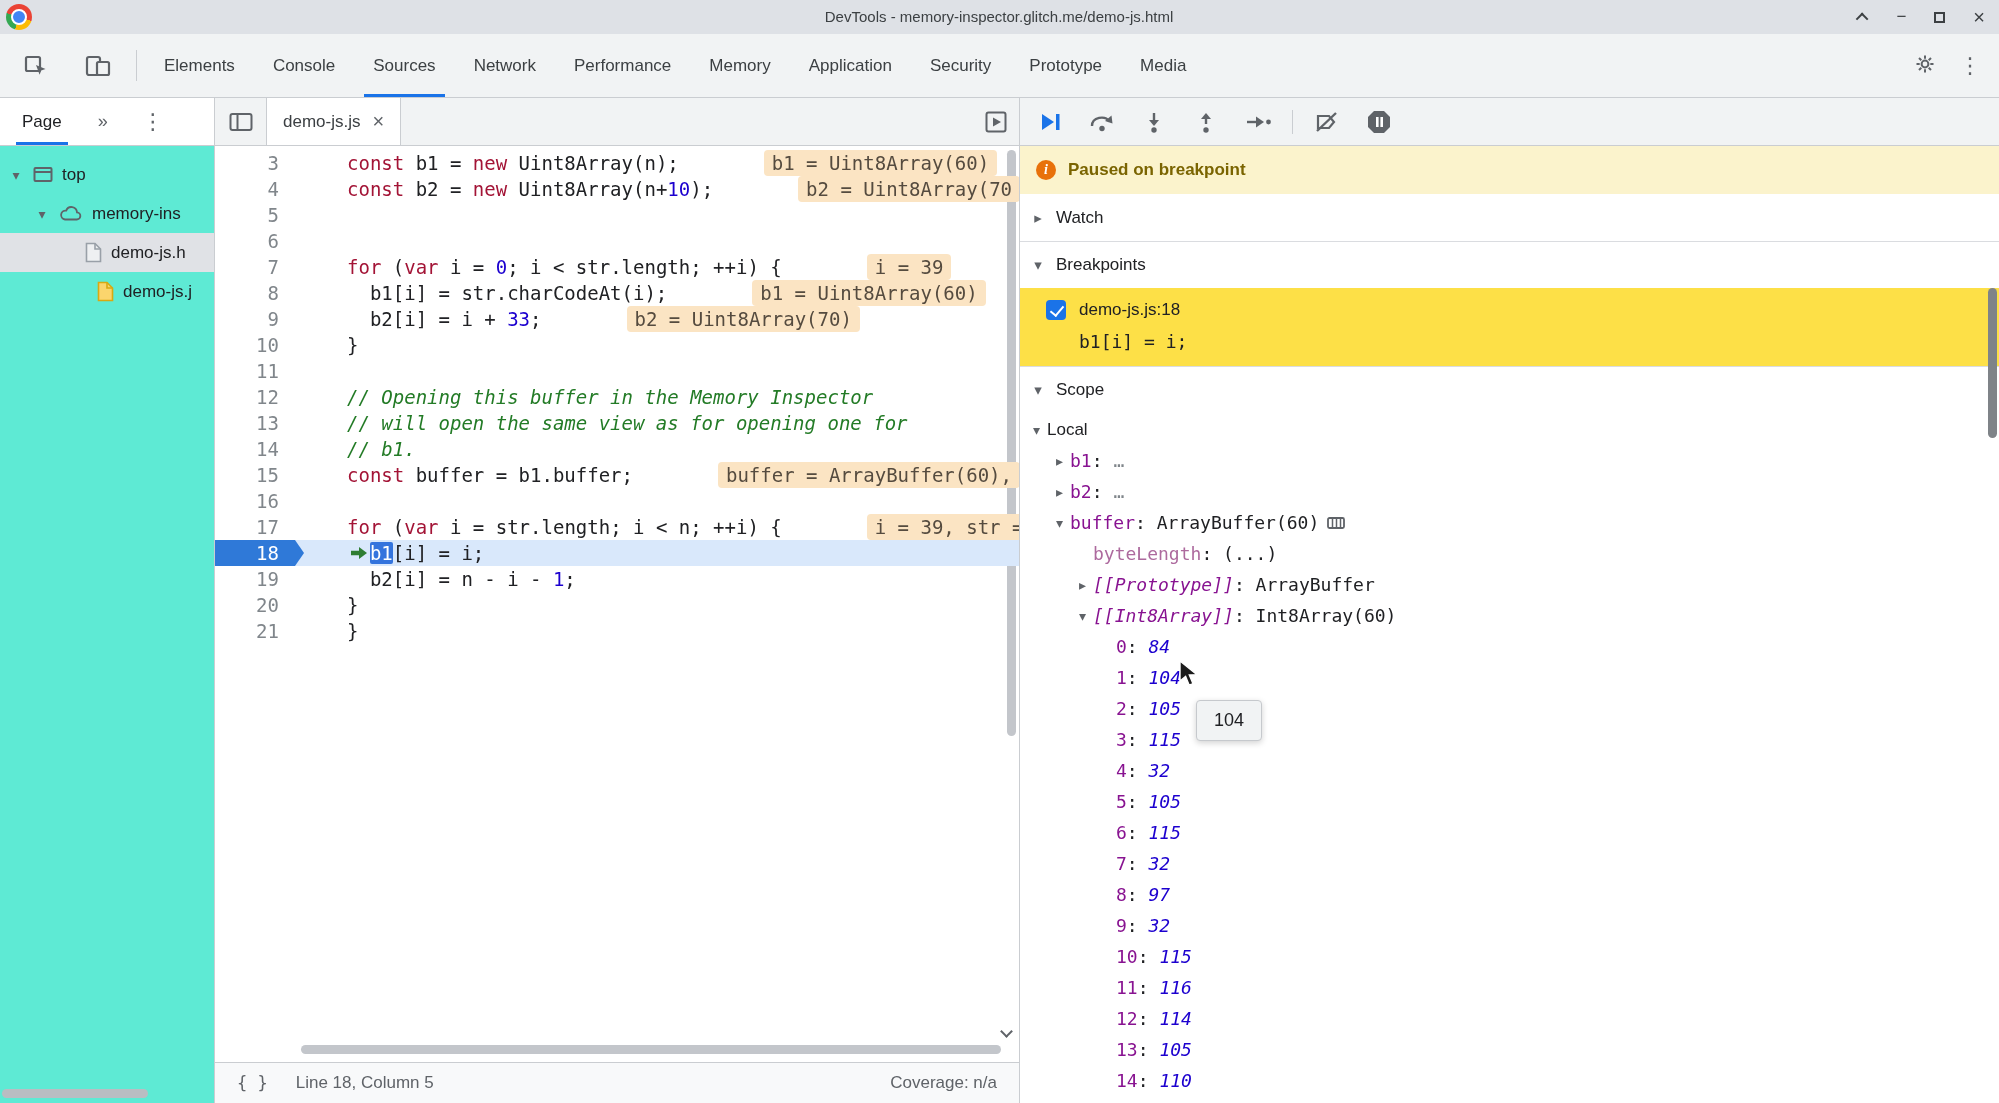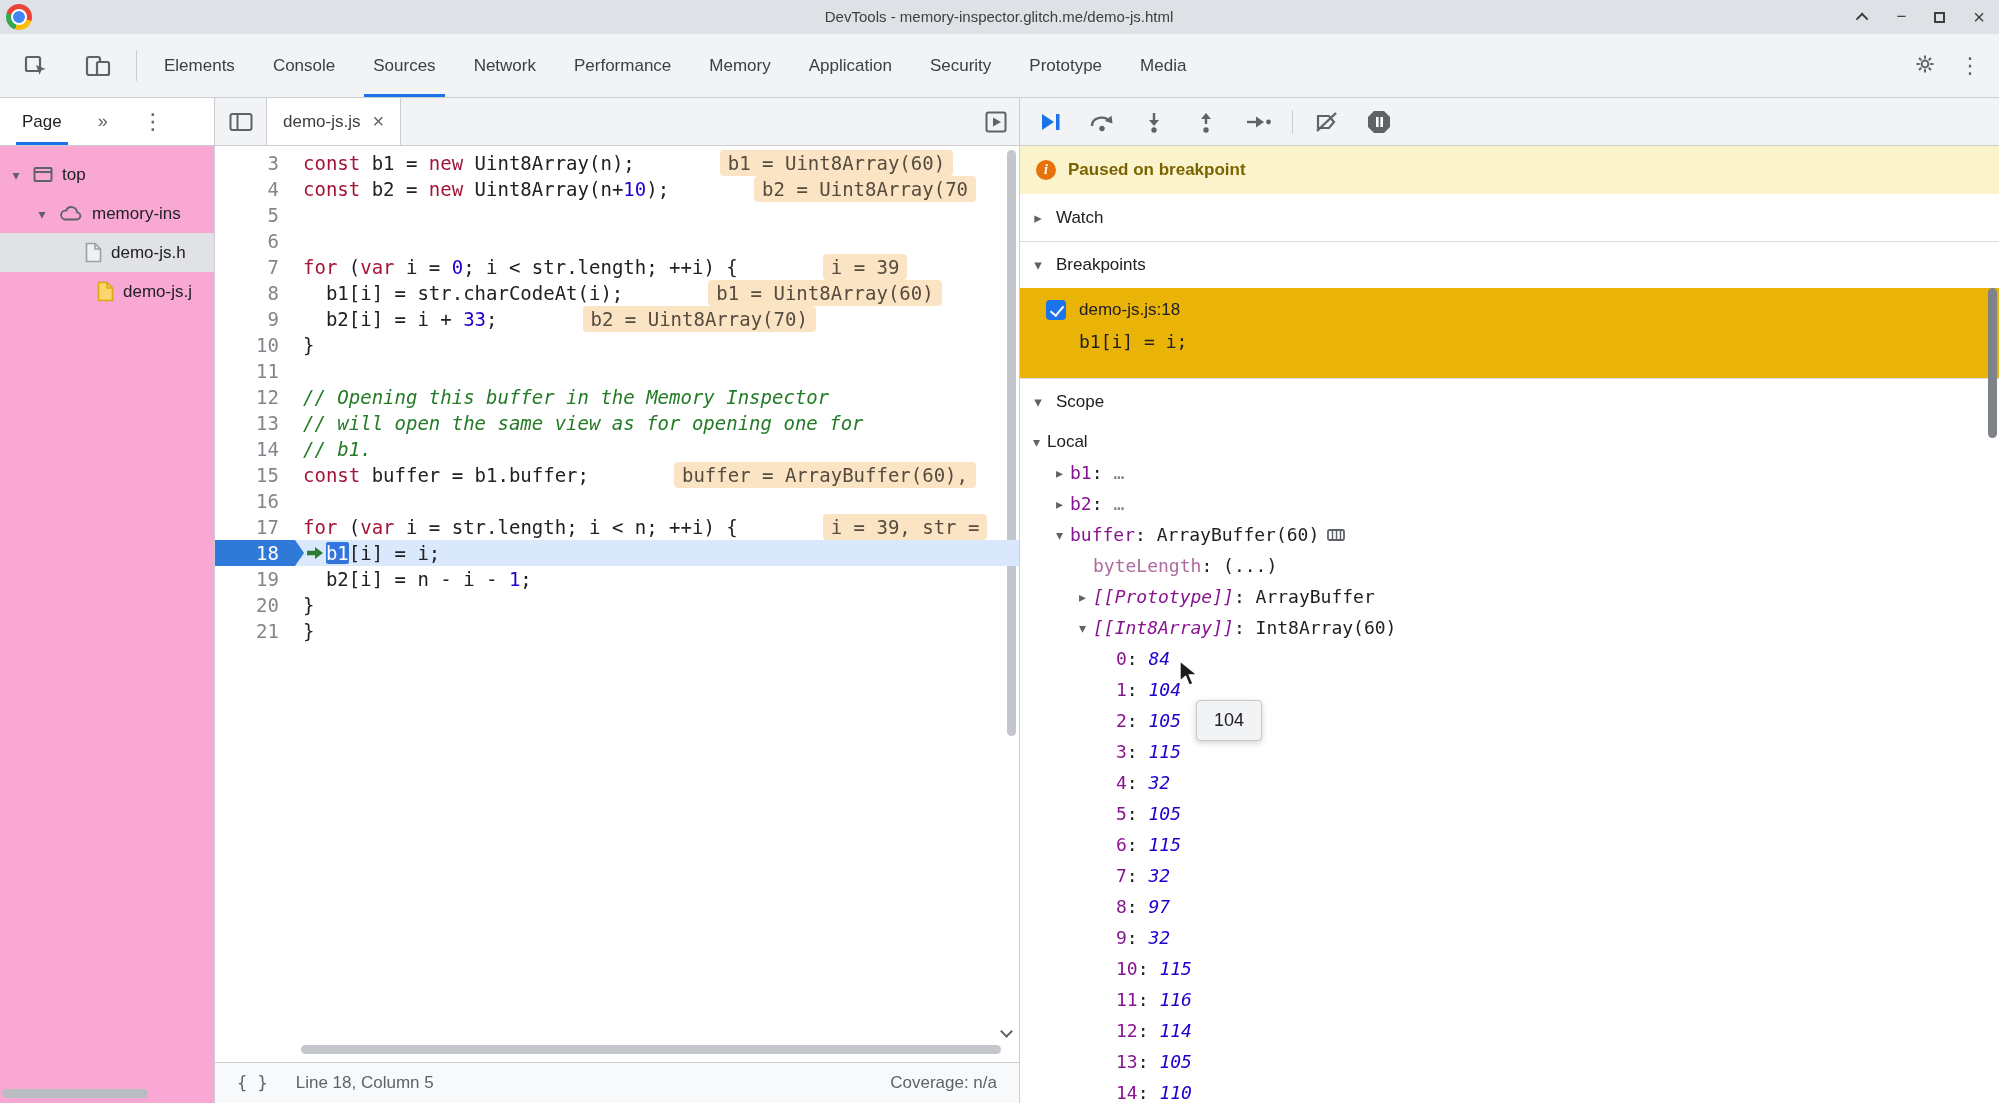--- a/index.html
+++ b/index.html
@@ -25,21 +25,21 @@
   .tabs { display:flex; }
   .tab { display:flex; align-items:center; padding:0 19px; font-size:17px; color:#3c4043; position:relative; }
   .tab.active::after { content:''; position:absolute; left:10px; right:10px; bottom:0; height:3px; background:#1a73e8; }
   .toolbar-right { margin-left:auto; display:flex; align-items:center; gap:22px; padding-right:18px; }
   .kebab { font-size:22px; color:#5f6368; }
 
   
   .main { display:flex; height:1005px; }
 
   
-  .sidebar { width:215px; border-right:1px solid #cacdd1; background:#f9a8d4; position:relative; }
+  .sidebar { width:215px; border-right:1px solid #cacdd1; background:#5eead4; position:relative; }
   .pane-header { height:48px; border-bottom:1px solid #cacdd1; display:flex; align-items:center; background:#fff; }
   .sidebar .pane-header { padding-left:16px; }
   .sidebar-tab { font-size:17px; height:100%; display:flex; align-items:center; position:relative; padding:0 6px; }
   .sidebar-tab::after { content:''; position:absolute; left:0; right:0; bottom:0; height:3px; background:#1a73e8; }
   .more-tabs { color:#5f6368; font-size:18px; margin-left:30px; }
   .sidebar .kebab { margin-left:34px; }
   .tree { padding-top:9px; font-size:17px; }
   .tree-row { height:39px; display:flex; align-items:center; gap:9px; white-space:nowrap; overflow:hidden; }
   .tree-row.selected { background:#e0e2e6; }
   .tree .expander { width:16px; text-align:center; color:#5f6368; font-size:14px; flex:none; }
@@ -53,21 +53,21 @@
   .file-tab { height:100%; background:#fff; display:flex; align-items:center; gap:12px; padding:0 16px; font-size:17px; color:#3c4043; border-right:1px solid #cacdd1; }
   .tab-close { color:#5f6368; font-size:20px; }
   .tabbar-right { margin-left:auto; padding-right:12px; display:flex; align-items:center; }
 
   .code-area { flex:1; position:relative; overflow:hidden; font-family:"DejaVu Sans Mono", monospace; font-size:19px; padding-top:4px; }
   .code-row { display:flex; height:26px; line-height:26px; white-space:pre; position:relative; }
   .gutter { width:80px; flex:none; text-align:right; padding-right:16px; color:#80868b; position:relative; }
   .code-row.current { background:#d9e8fb; }
   .code-row.current .gutter { background:#2f79d8; color:#fff; }
   .code-row.current .gutter::after { content:''; position:absolute; right:-9px; top:0; border-top:13px solid transparent; border-bottom:13px solid transparent; border-left:9px solid #2f79d8; z-index:2; }
-  .line-content { padding-left:8px; position:relative; }
+  .line-content { padding-left:8px; position:relative;margin-left:44px; }
   .exec-arrow { position:absolute; left:12px; top:7px; width:16px; height:12px; background:#2e7d32; z-index:3;
     clip-path:polygon(0 32%,50% 32%,50% 0,100% 50%,50% 100%,50% 68%,0 68%); }
   .tk-k { color:#a31436; }
   .tk-s { color:#c5221f; }
   .tk-n { color:#1c00cf; }
   .tk-c { color:#237b26; font-style:italic; }
   .tk-p { color:#202124; }
   .tk-sel { background:#3474dd; color:#fff; border-radius:2px; }
   .eval-chip { display:inline-block; background:#fbe4c3; color:#554b3f; border-radius:4px; padding:0 8px; margin-left:85px; }
 
@@ -84,21 +84,21 @@
   .debug-toolbar { height:48px; background:#f1f3f4; border-bottom:1px solid #cacdd1; display:flex; align-items:center; gap:8px; padding:0 8px; }
   .dbg-btn { width:44px; height:36px; display:flex; align-items:center; justify-content:center; }
   .debug-toolbar .vdiv { height:24px; margin:0 4px; align-self:center; }
   .paused-banner { height:48px; background:#fbf3cc; display:flex; align-items:center; gap:12px; padding:0 16px; color:#7a6400; font-weight:bold; }
   .info-icon { width:20px; height:20px; border-radius:50%; background:#e8710a; color:#fff; display:flex; align-items:center; justify-content:center; font-size:14px; font-family:"Liberation Serif", serif; font-style:italic; font-weight:bold; flex:none; }
   .section-row { display:flex; align-items:center; gap:10px; padding:0 10px; color:#202124; background:#fff; }
   .watch-row { height:48px; border-bottom:1px solid #dadce0; }
   .bp-header { height:46px; }
   .scope-header { height:46px; border-top:1px solid #dadce0; }
   .section-row .expander { color:#5f6368; font-size:15px; width:16px; text-align:center; }
-  .bp-entry { background:#eab308; padding:5px 0 21px 0; }
+  .bp-entry { background:#fde047; padding:5px 0 9px 0; }
   .bp-row1 { display:flex; align-items:center; gap:13px; padding-left:26px; height:33px; }
   .checkbox { width:20px; height:20px; background:#1a73e8; border-radius:4px; position:relative; flex:none; }
   .checkbox::after { content:''; position:absolute; left:6.5px; top:3px; width:6px; height:11px; border:solid #fff; border-width:0 2.5px 2.5px 0; transform:rotate(40deg); }
   .bp-code { font-family:"DejaVu Sans Mono", monospace; font-size:18px; color:#202124; padding-left:59px; height:31px; line-height:31px; }
   .scope-rows { padding-top:2px; }
   .scope-row { height:31px; display:flex; align-items:center; font-family:"DejaVu Sans Mono", monospace; font-size:18px; white-space:pre; }
   .scope-row .expander { font-family:"Liberation Sans", sans-serif; color:#5f6368; font-size:14px; width:21px; text-align:center; flex:none; }
   .sec-label { font-family:"Liberation Sans", sans-serif; font-size:17px; color:#202124; }
   .sc-name { color:#881391; }
   .sc-accessor { color:#ad6a9e; }

